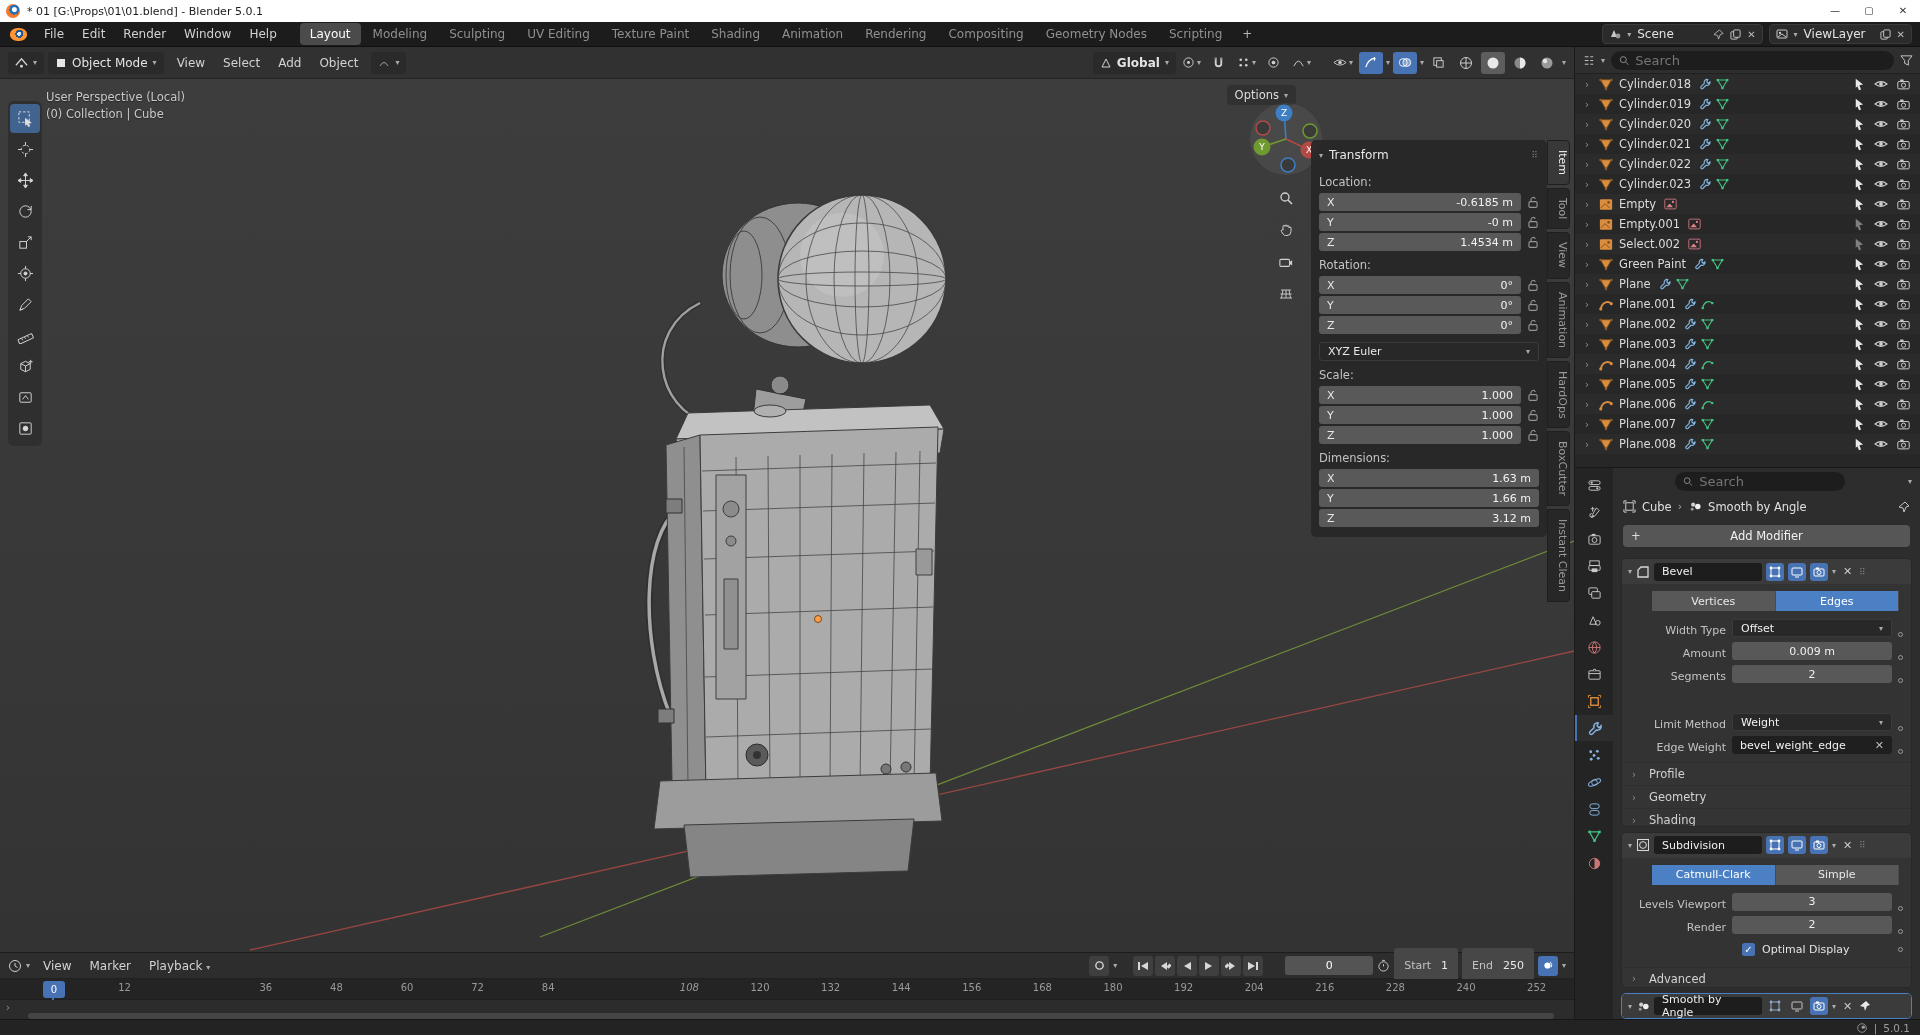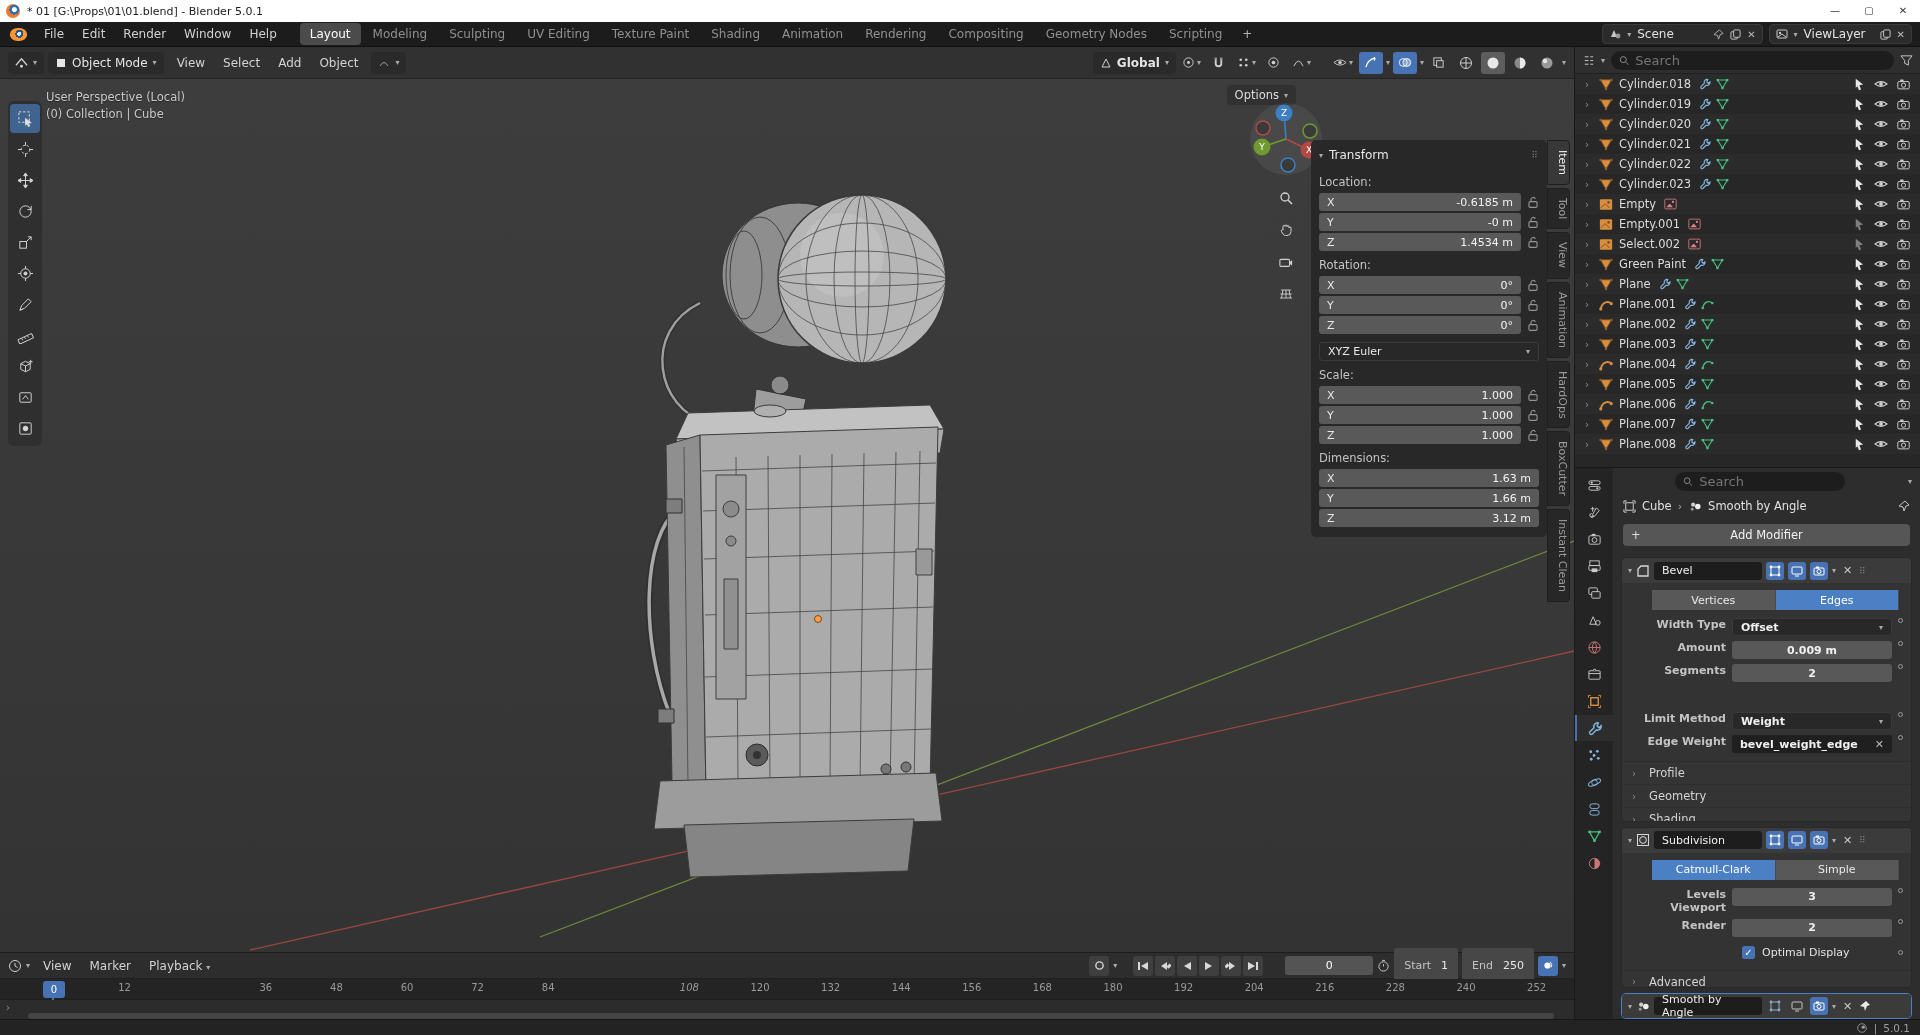--- a/index.html
+++ b/index.html
@@ -123,21 +123,21 @@
               padding:0 8px; color:#efefef; font-size:11px; width:108px; }
   .mh-ic { width:18px; height:18px; border-radius:3px; display:flex; align-items:center; justify-content:center; }
   .mh-ic.on { background:#4772b3; }
   .mod-x { color:#cacaca; font-size:11px; padding:0 3px; }
   .mod-drag { color:#7c7c7c; font-size:9px; letter-spacing:1px; }
   .mod-body { padding:7px 8px 8px; }
   .seg { display:flex; height:20px; border-radius:0; overflow:hidden; margin:0 4px 8px 22px; }
   .seg div { flex:1; display:flex; align-items:center; justify-content:center; background:#585858;
              color:#e8e8e8; font-size:11px; border-right:1px solid #4a4a4a; }
   .seg div.active { background:#4b80c4; color:#fff; }
-  .f-row { display:flex; align-items:flex-start; margin-top:5px; gap:6px;font-weight:bold; }
+  .f-row { display:flex; align-items:flex-end; margin-top:5px; gap:6px; }
   .f-row.gap { margin-top:30px; }
   .f-label { width:96px; text-align:right; color:#c3c3c3; font-size:11px; flex-shrink:0; }
   .f-ctrl { flex:1; height:18px; border-radius:3px; display:flex; align-items:center; padding:0 8px; font-size:11px; color:#f0f0f0; }
   .f-ctrl.dropdown { background:#282828; border:1px solid #3a3a3a; }
   .f-ctrl.dropdown .chev { margin-left:auto; }
   .f-ctrl.slider { background:#585858; justify-content:center; }
   .f-ctrl.tag { background:#1f1f1f; }
   .f-ctrl.tag .x { margin-left:auto; color:#bbb; }
   .anim-dot { width:5px; height:5px; border:1px solid #9a9a9a; border-radius:50%; flex-shrink:0; }
   .sub-sec { height:23px; display:flex; align-items:center; gap:7px; color:#d2d2d2;

